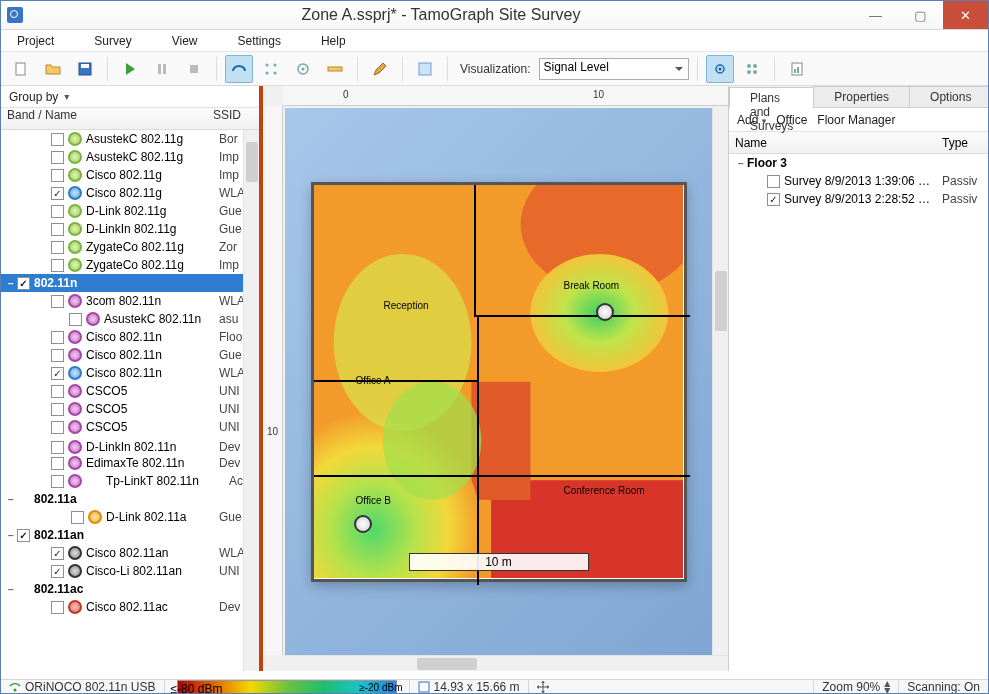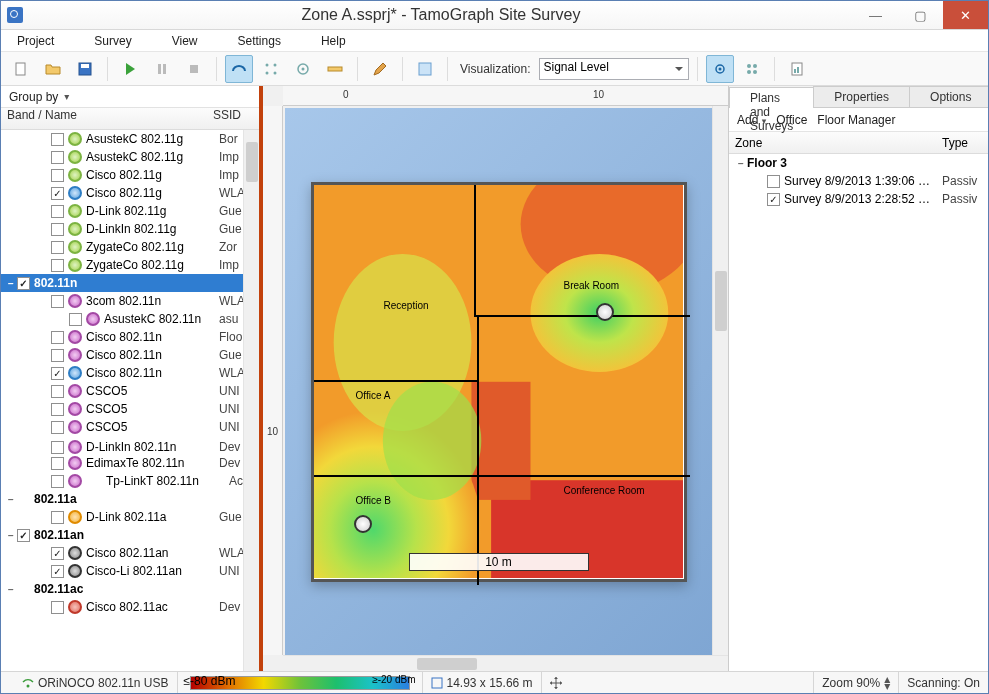--- a/index.html
+++ b/index.html
@@ -85,21 +85,21 @@
 .tab.active { background: #fff; position: relative; top: 1px; }
 .rtools { height: 24px; display: flex; align-items: center; gap: 10px; padding: 0 8px; border-bottom: 1px solid #e4e4e4; }
 .rtools span { color: #222; }
 .rtools .caret { font-size: 9px; color: #555; }
 .rhead { height: 22px; background: linear-gradient(#fcfcfc,#f0f0f0); border-bottom: 1px solid #dcdcdc; display: flex; align-items: center; }
 .rhead .c1 { flex: 1; padding-left: 6px; }
 .rhead .c2 { width: 46px; }
 .rtree .node { padding-left: 6px; }
 
 
-.status { position: absolute; left: 0; right: 0; bottom: 0; height: 22px; border-top: 1px solid #d6d6d6; background: #f7f7f7; display: flex; align-items: center; font-size: 11px; color: #333; padding-left: 13px; }
+.status { position: absolute; left: 0; right: 0; bottom: 0; height: 14px; border-top: 1px solid #d6d6d6; background: #f7f7f7; display: flex; align-items: center; font-size: 11px; color: #333; }
 .status .pad { padding: 0 8px; display: flex; align-items: center; gap: 4px; height: 100%; }
 .status .sep { width: 1px; height: 100%; background: #d6d6d6; }
 .legend { display: flex; align-items: center; height: 100%; }
 .legend .grad { width: 220px; height: 14px; background: linear-gradient(90deg,#b40000,#e06b00,#f2d800,#6ec23a,#1dbf6d,#1bc2c8,#2a7fe0); margin: 0 4px; border: 1px solid #999; }
 .legend-wrap { position: relative; }
 .legend-wrap .lo { position: absolute; left: 6px; top: 2px; color: #000; font-size: 12px; }
 .legend-wrap .hi { position: absolute; right: 6px; top: 2px; color: #000; font-size: 10px; }
 .updn { font-size: 8px; line-height: 7px; display: inline-flex; flex-direction: column; color: #555; }
 </style>
 </head>
@@ -372,21 +372,21 @@
           <span class="ic m"></span>
           <span class="nm">Tp-LinkT 802.11n</span>
           <span class="ss">Acc</span>
         </div>
         <div class="node group" style="padding-left: 4px;">
           <span class="tw">−</span>
           <span class="chk none"></span>
           <span class="nm">802.11a</span>
           <span class="ss"></span>
         </div>
-        <div class="node" style="padding-left: 38px;">
+        <div class="node" style="padding-left: 58px;">
           <span class="tw"></span>
           <span class="chk "></span>
           <span class="ic o"></span>
           <span class="nm">D-Link 802.11a</span>
           <span class="ss">Gue</span>
         </div>
         <div class="node group" style="padding-left: 4px;">
           <span class="tw">−</span>
           <span class="chk on"></span>
           <span class="nm">802.11an</span>
@@ -467,21 +467,21 @@
 
         <div class="wall" style="left:160px;top:0;width:2px;height:130px"></div>
         <div class="wall" style="left:0;top:195px;width:165px;height:2px"></div>
         <div class="wall" style="left:0;top:290px;width:165px;height:2px"></div>
         <div class="wall" style="left:160px;top:130px;width:216px;height:2px"></div>
         <div class="wall" style="left:160px;top:290px;width:216px;height:2px"></div>
         <div class="wall" style="left:163px;top:130px;width:2px;height:270px"></div>
 
         <span class="room-label" style="left:70px;top:115px">Reception</span>
         <span class="room-label" style="left:250px;top:95px">Break Room</span>
-        <span class="room-label" style="left:42px;top:205px">Office A</span>
+        <span class="room-label" style="left:42px;top:190px">Office A</span>
         <span class="room-label" style="left:42px;top:310px">Office B</span>
         <span class="room-label" style="left:250px;top:300px">Conference Room</span>
 
         <div class="ap" style="left:282px;top:118px"></div>
         <div class="ap" style="left:40px;top:330px"></div>
 
         <div class="scalebar">
             <span>10 m</span>
           </div>
       </div>
@@ -493,21 +493,21 @@
       <div class="tab active">Plans and Surveys</div>
       <div class="tab">Properties</div>
       <div class="tab">Options</div>
     </div>
     <div class="rtools">
       <span><span>Add</span> <span class="caret">▾</span></span>
       <span>Office</span>
       <span>Floor Manager</span>
     </div>
     <div class="rhead">
-      <div class="c1">Zone</div>
+      <div class="c1">Name</div>
       <div class="c2">Type</div>
     </div>
     <div class="rtree" id="right-tree">
         <div class="node group" style="padding-left: 6px;">
           <span class="tw">−</span>
           <span class="nm">Floor 3</span>
           <span class="ss" style="width:46px"></span>
         </div>
         <div class="node" style="padding-left: 26px;">
           <span class="tw"></span>

